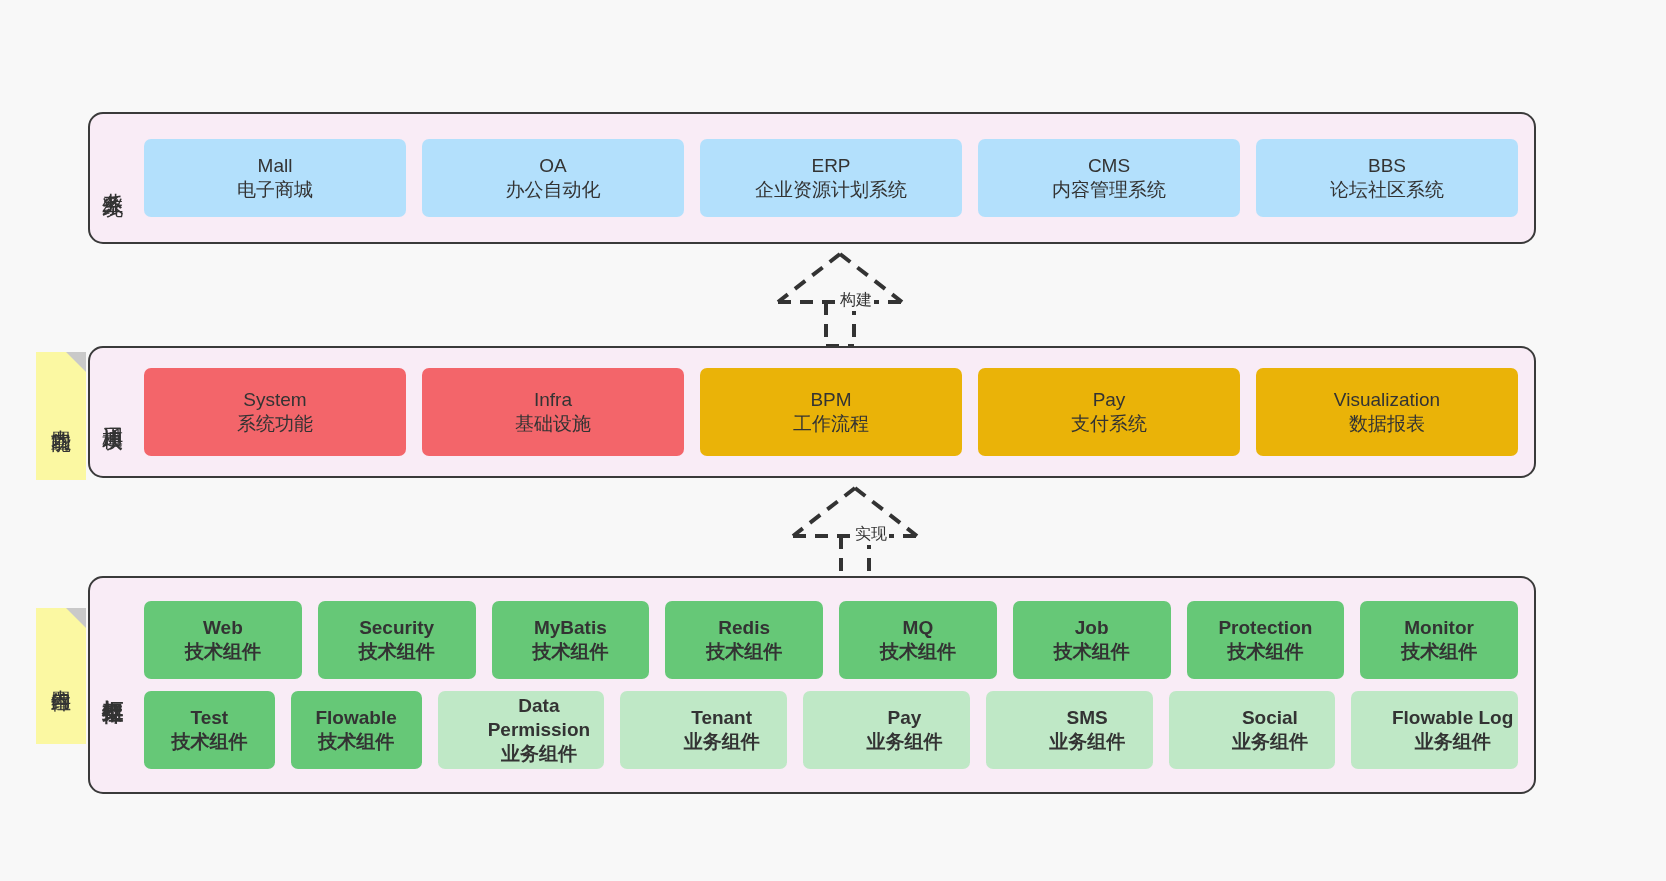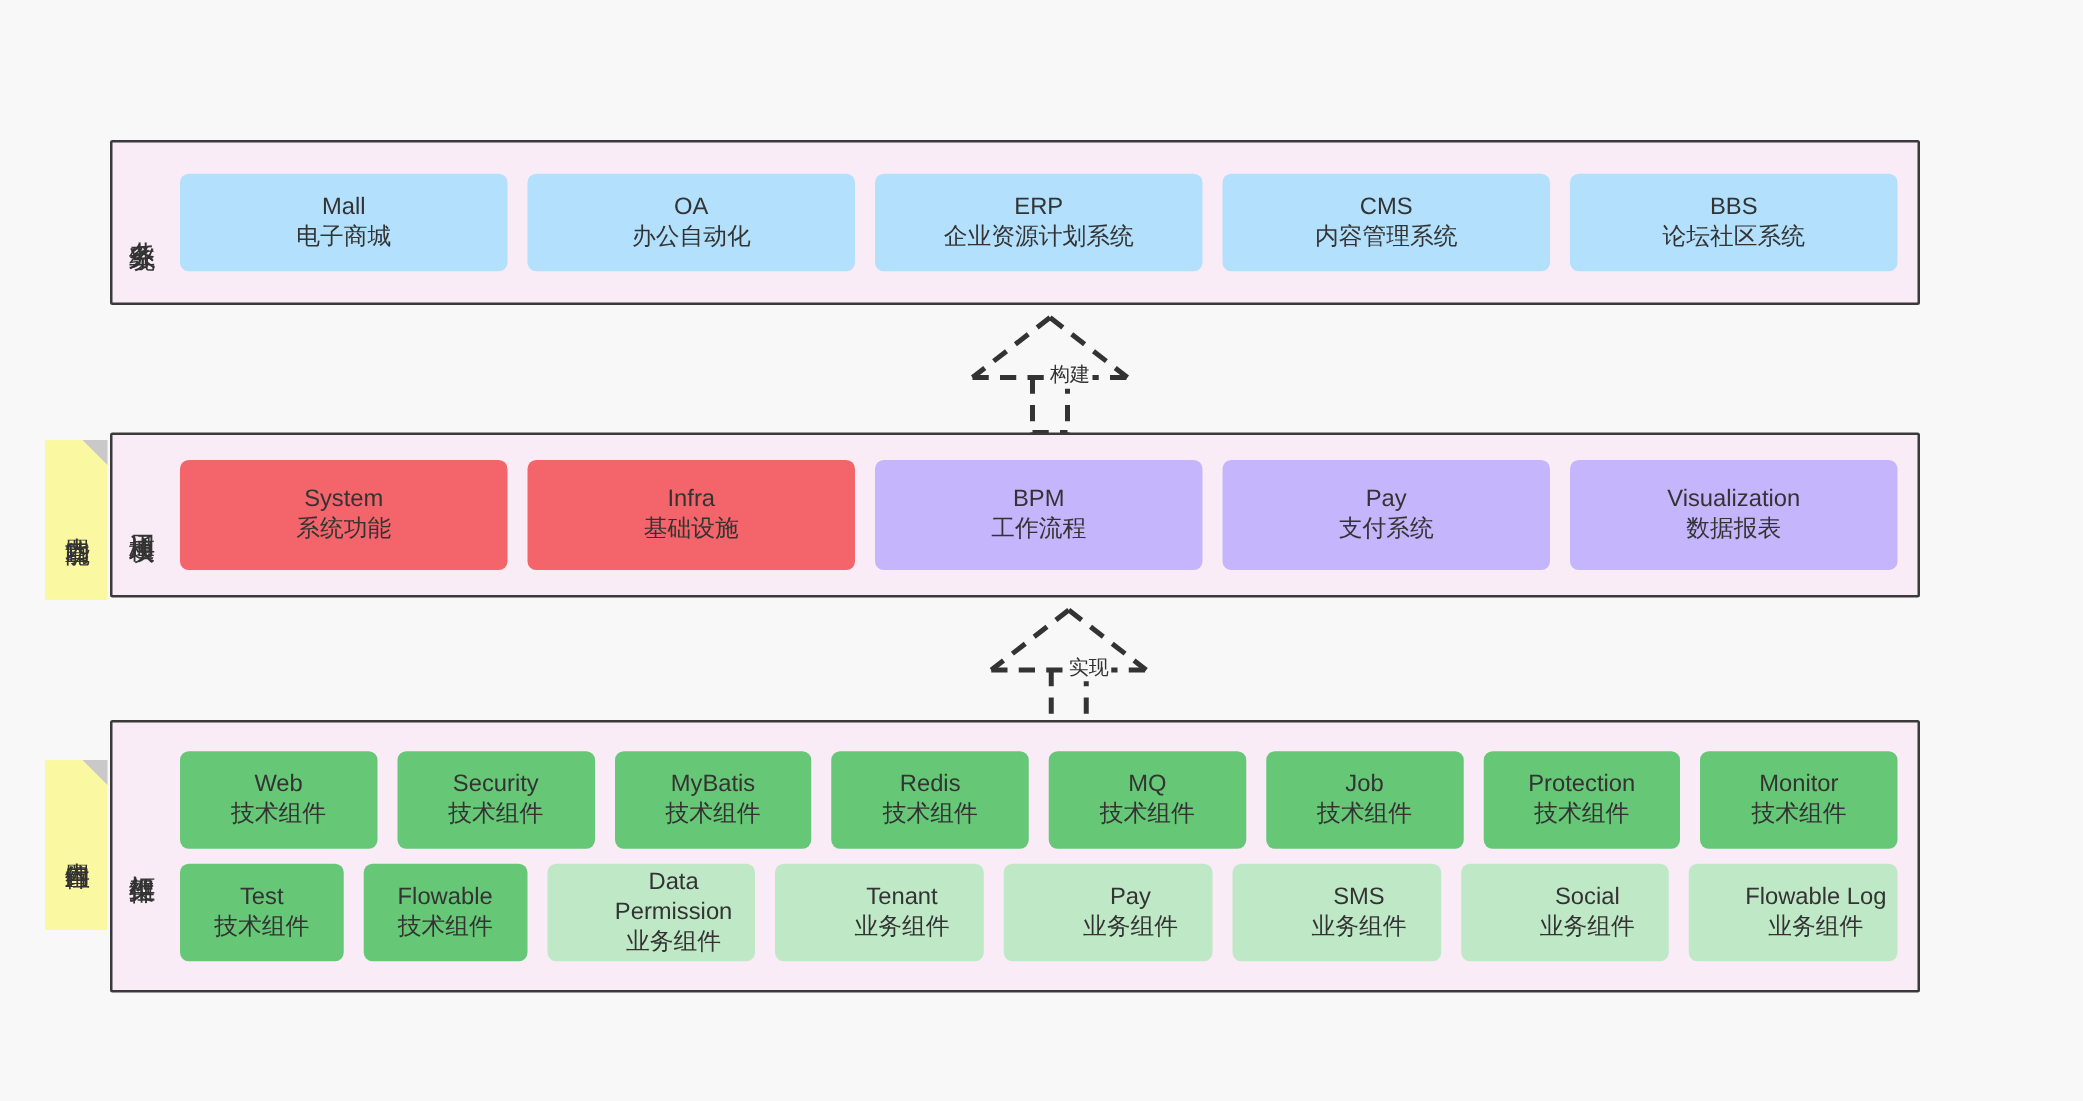--- a/index.html
+++ b/index.html
@@ -20,21 +20,21 @@
     position: absolute;
     inset: 0;
   }
 
   
   .layer {
     position: absolute;
     box-sizing: border-box;
     background: #f9ecf6;
     border: 2px solid #3a3a3a;
-    border-radius: 2px;
+    border-radius: 15px;
     display: flex;
     align-items: stretch;
   }
 
   
   .layer-title {
     width: 46px;
     flex: 0 0 46px;
     display: flex;
     align-items: center;
@@ -81,21 +81,21 @@
   .card .cn { white-space: nowrap; }
   .card.wrap .en { white-space: normal; }
 
   .h-business { height: 78px; }
   .h-common   { height: 88px; }
   .h-frame    { height: 78px; }
 
   
   .c-blue        { background: #b3e0fc; }
   .c-red         { background: #f3656a; }
-  .c-pink        { background: #c4b5fd; }
+  .c-pink        { background: #eab308; }
   .c-green       { background: #66c877; }
   .c-lightgreen  { background: #bfe8c6; padding-left: 40px; }
 
   
   .sticky {
     position: absolute;
     width: 50px;
     background: #fbf8a2;
     display: flex;
     align-items: center;
@@ -223,21 +223,21 @@
       <path d="M94 54 L94 100" stroke="#333333" stroke-width="4" fill="none" stroke-dasharray="13 9"></path>
       <path d="M66 98 L94 98" stroke="#333333" stroke-width="4" fill="none" stroke-dasharray="13 9"></path>
     </svg>
     <span class="conn-label">实现</span>
   </div>
 
   <div class="sticky" id="sticky-framework" style="left:36px; top:608px; height:136px;">
     <span>内置组件</span>
   </div>
 
-  <div class="layer" id="layer-framework" style="left:88px; top:576px; width:1448px; height:218px;">
+  <div class="layer" id="layer-framework" style="left:88px; top:576px; width:1448px; height:218px;font-weight:bold;">
     <div class="layer-title">框架组件</div>
     <div class="layer-body">
       <div class="row" id="row-frame-1">
           <div class="card h-frame c-green">
             <span class="en">Web</span>
             <span class="cn">技术组件</span>
           </div>
           <div class="card h-frame c-green">
             <span class="en">Security</span>
             <span class="cn">技术组件</span>

